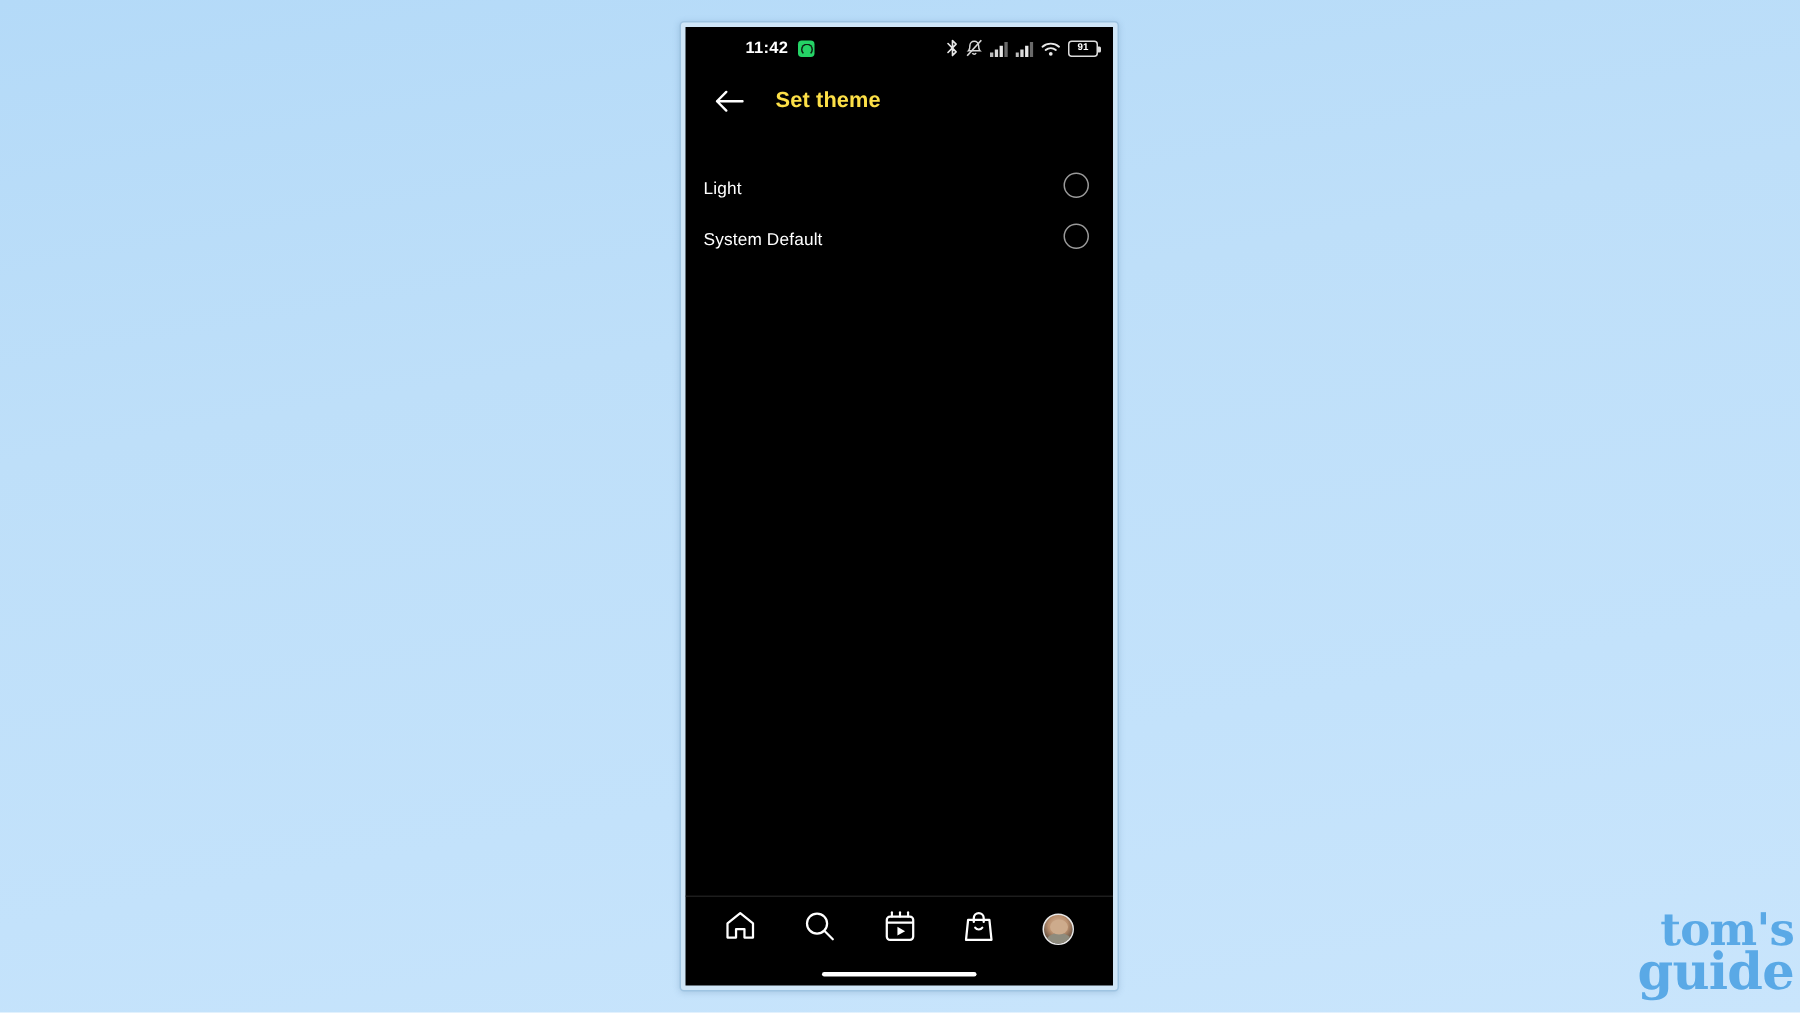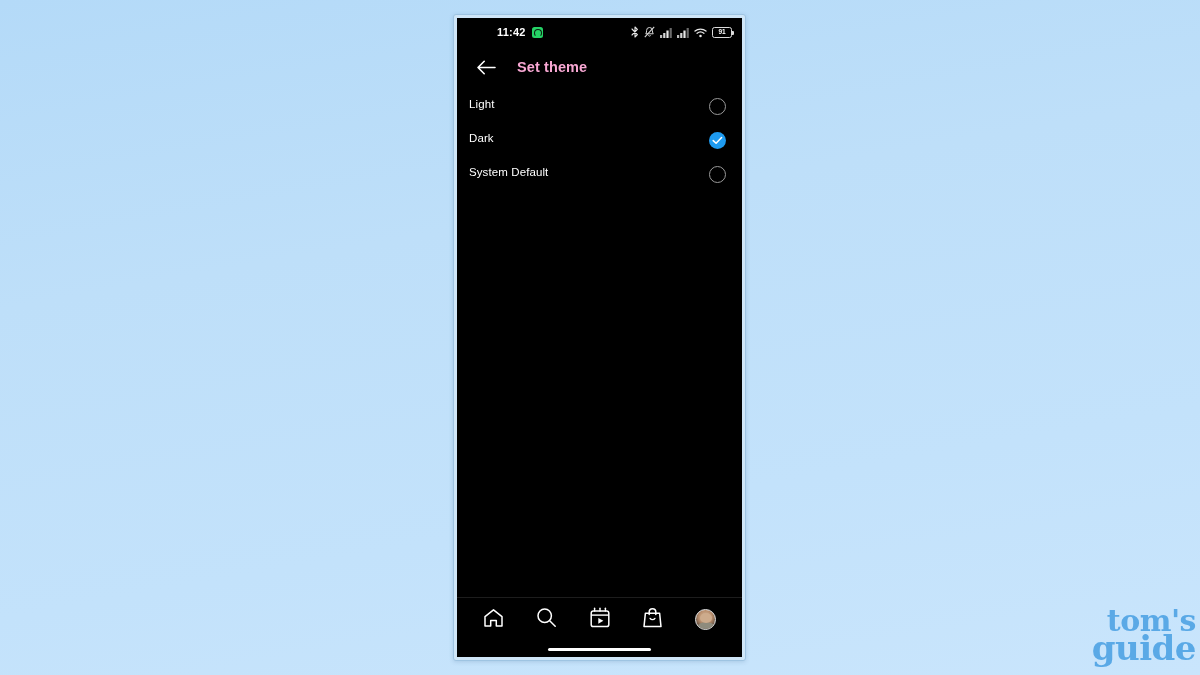--- a/index.html
+++ b/index.html
@@ -129,36 +129,36 @@
   .back-arrow {
     width: 22px;
     height: 22px;
     display: flex;
     align-items: center;
     justify-content: center;
     cursor: pointer;
   }
 
   .app-bar-title {
-    color: #f9a8d4;
+    color: #fde047;
     font-size: 14.5px;
     font-weight: bold;
     letter-spacing: .1px;
   }
 
   
   .options-list {
     flex: 1 1 auto;
     padding-top: 10px;
   }
 
   .option-row {
     height: 34px;
     display: flex;
-    align-items: flex-start;
+    align-items: flex-end;
     justify-content: space-between;
     padding: 0 16px 0 12px;
     cursor: pointer;
   }
 
   .option-label {
     color: #ffffff;
     font-size: 11.5px;
     letter-spacing: .1px;
   }
@@ -330,28 +330,20 @@
       <div class="app-bar-title">Set theme</div>
     </div>
 
     <div class="options-list">
 
       <div class="option-row">
         <span class="option-label">Light</span>
         <span class="radio"></span>
       </div>
 
-      <div class="option-row">
-        <span class="option-label">Dark</span>
-        <span class="radio selected">
-          <svg width="11" height="9" viewBox="0 0 11 9">
-            <path d="M1.2 4.6 L4.1 7.3 L9.6 1.5" fill="none" stroke="#ffffff" stroke-width="1.5" stroke-linecap="round" stroke-linejoin="round"></path>
-          </svg>
-        </span>
-      </div>
 
       <div class="option-row">
         <span class="option-label">System Default</span>
         <span class="radio"></span>
       </div>
 
     </div>
 
     <div class="bottom-nav">
 

